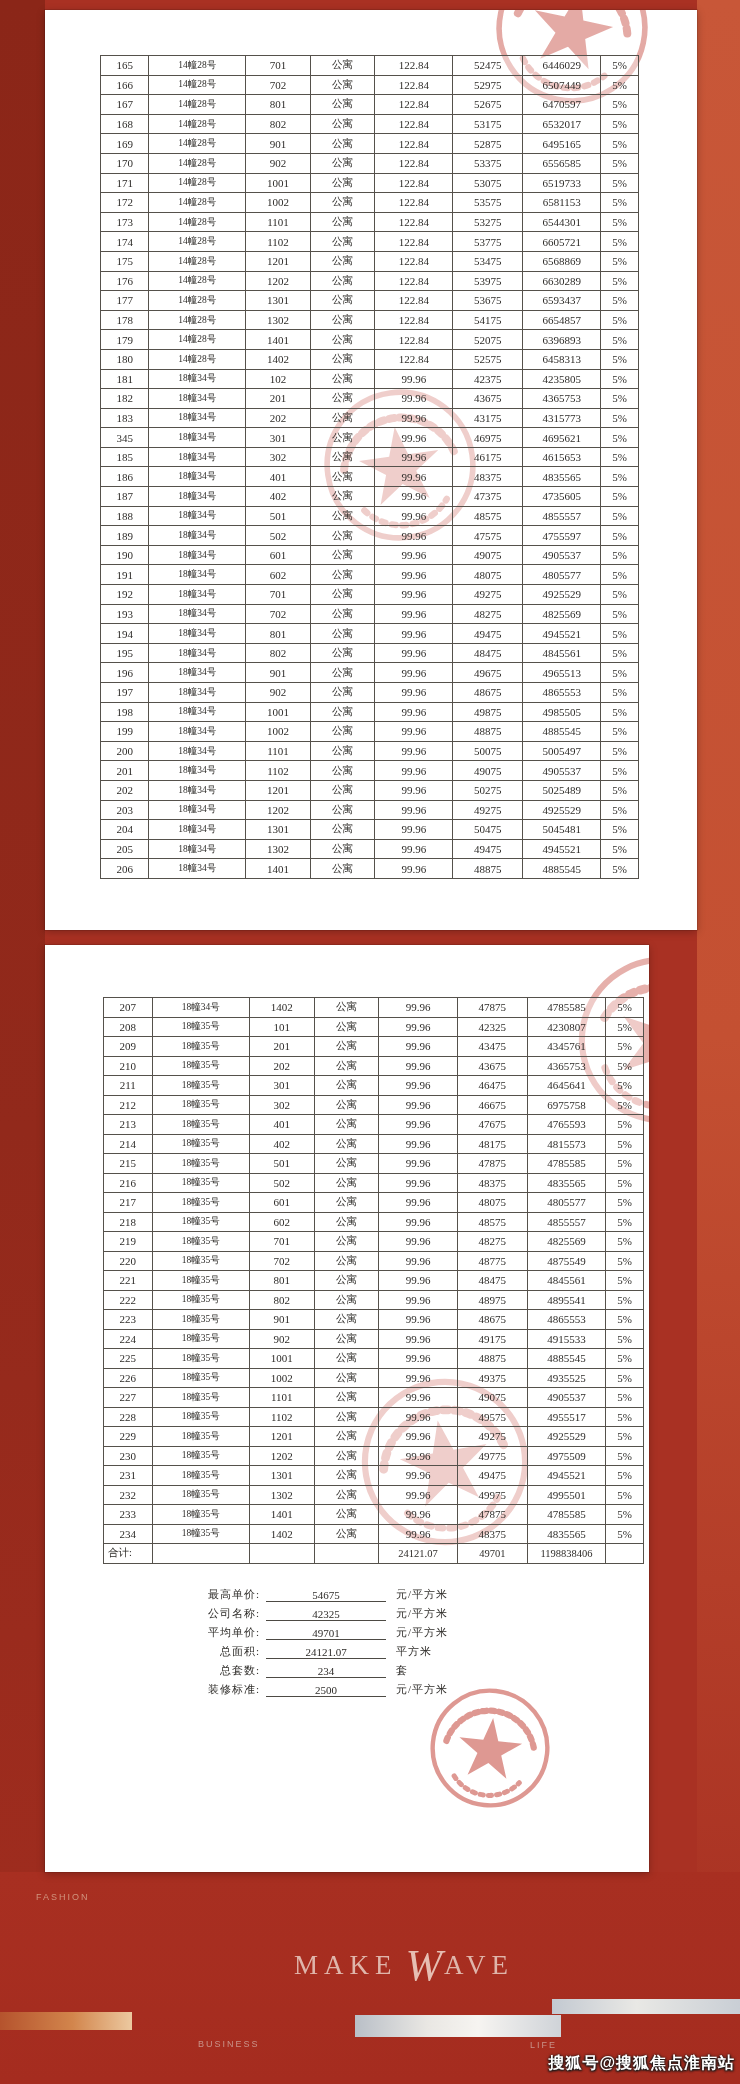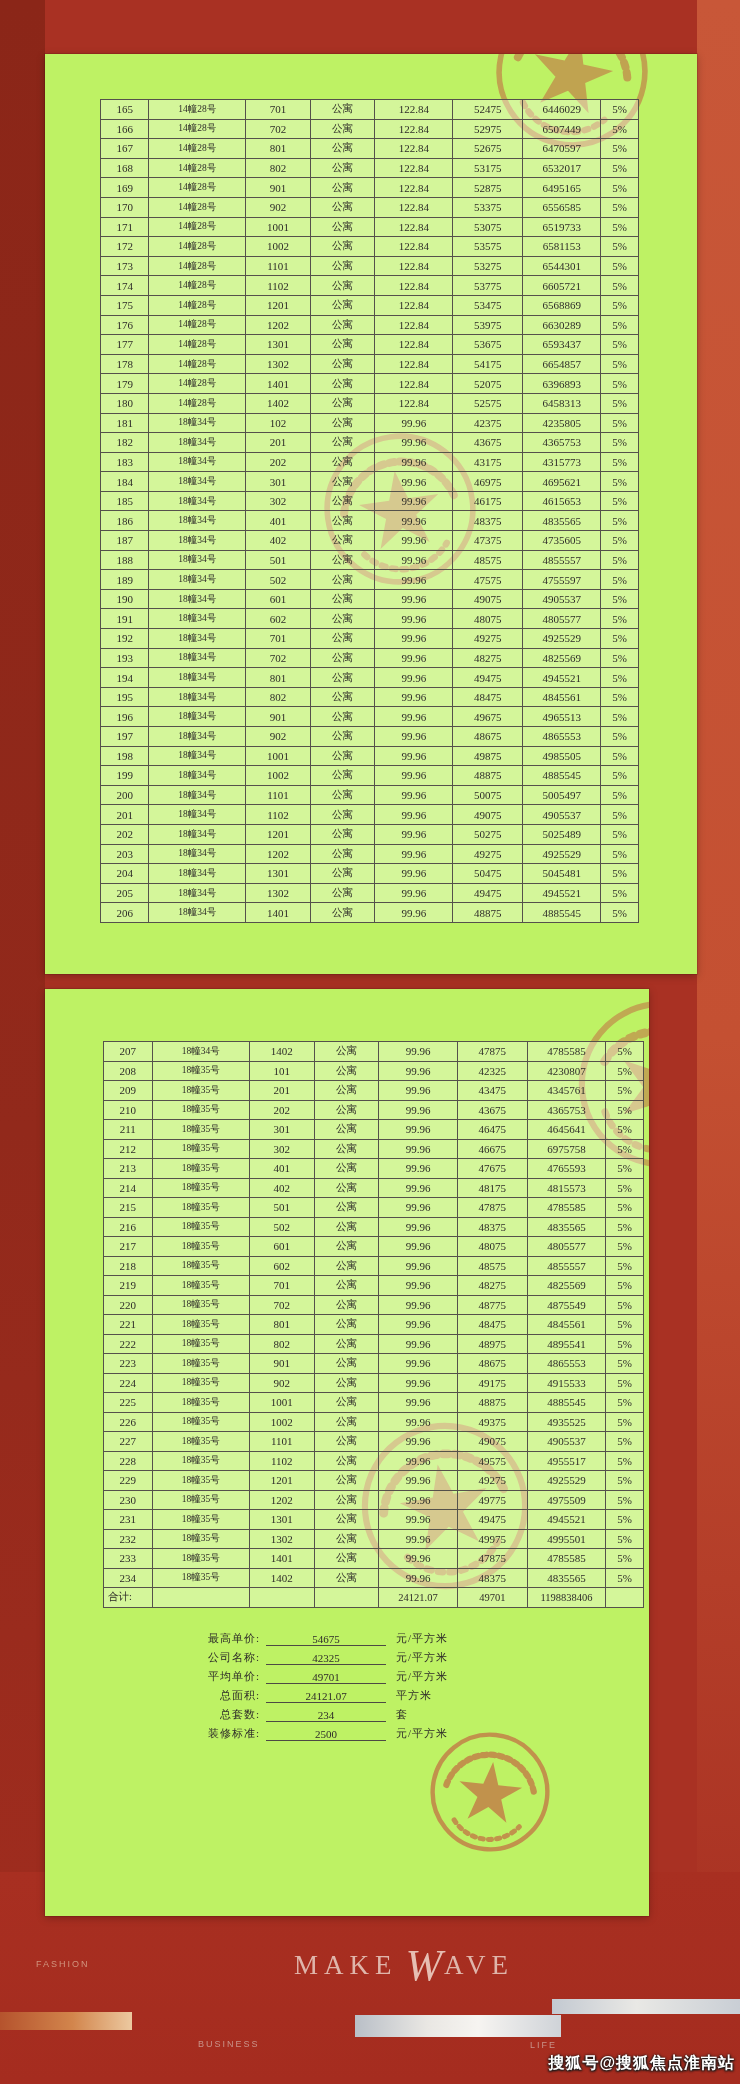--- a/index.html
+++ b/index.html
@@ -7,21 +7,21 @@
     width:740px;height:2084px;position:relative;overflow:hidden;
     background:#a93123;
     font-family:"Liberation Serif","DejaVu Serif",serif;
   }
   
   .strip-left{position:absolute;left:0;top:0;width:45px;height:1884px;background:linear-gradient(180deg,#8b2618 0%,#92291b 60%,#9e2c1e 100%);}
   .strip-right{position:absolute;left:697px;top:0;width:43px;height:1884px;background:linear-gradient(180deg,#c85738 0%,#c45032 55%,#ab3424 100%);}
   .bottom-red{position:absolute;left:0;top:1872px;width:740px;height:212px;background:linear-gradient(180deg,#a82f21,#a52c1f);}
 
   
-  .page{position:absolute;background:#bef264;overflow:hidden;box-shadow:0 0 0 1px rgba(0,0,0,.10),0 2px 8px rgba(0,0,0,.25);margin-top:44px;}
+  .page{position:absolute;background:#ffffff;overflow:hidden;box-shadow:0 0 0 1px rgba(0,0,0,.10),0 2px 8px rgba(0,0,0,.25);}
   #page1{left:45px;top:10px;width:652px;height:920px;}
   #page2{left:45px;top:945px;width:604px;height:927px;}
 
   
   .ptable{position:absolute;border-top:1px solid #55514b;border-left:1px solid #55514b;background:rgba(255,255,255,.35);}
   #table1{left:55px;top:45px;width:538px;}
   #table2{left:58px;top:52px;width:540px;}
   .trow{display:grid;grid-template-columns:9% 18% 12% 12% 14.5% 13% 14.5% 7%;}
   #table1 .trow{height:19.6px;}
   #table2 .trow{height:19.5px;}
@@ -59,21 +59,21 @@
 
   
   .dark-mark{position:absolute;left:605px;top:2px;width:45px;height:9px;
     background:linear-gradient(90deg,#24282a 0%,#24282a 58%,rgba(36,40,42,0) 58%,rgba(36,40,42,0) 66%,#3c4143 66%,#3c4143 84%,rgba(36,40,42,0) 84%);}
 
   
   .makewave{position:absolute;left:0;top:1950px;width:740px;text-align:center;color:#dfb5aa;padding-left:34px;}
   .mw-inner{display:inline-flex;align-items:flex-end;letter-spacing:6px;font-size:27px;}
   .mw-w{font-size:44px;font-style:italic;font-weight:400;line-height:30px;margin:0 -4px 0 8px;color:#e6beb2;}
   .mini-label{position:absolute;font-family:"Liberation Sans","DejaVu Sans",sans-serif;font-size:9px;letter-spacing:2px;color:#d8a58e;opacity:.85;}
-  #lbl-fashion{left:36px;top:1959px;text-align:center;}
+  #lbl-fashion{left:36px;top:1892px;text-align:center;}
   #lbl-business{left:198px;top:2039px;color:#cfa59c;}
   #lbl-life{left:530px;top:2040px;color:#cfa59c;}
   .bar{position:absolute;}
   #bar-left{left:0;top:2012px;width:132px;height:18px;background:linear-gradient(90deg,#b5532d 0%,#d2854c 55%,#ecc9a0 100%);}
   #bar-center{left:355px;top:2015px;width:206px;height:22px;background:linear-gradient(90deg,#b9bfc7 0%,#e9e7e3 35%,#f6f4f1 60%,#cfd3d8 100%);}
   #bar-right{left:552px;top:1999px;width:188px;height:15px;background:linear-gradient(90deg,#c3c9d1 0%,#e9e8e5 45%,#c9ced5 100%);}
 
   
   .watermark{position:absolute;right:5px;top:2053px;
     font-family:"Liberation Sans","DejaVu Sans",sans-serif;font-size:16px;font-weight:bold;color:#fff;
@@ -287,21 +287,21 @@
         <div class="tcell c0">183</div>
         <div class="tcell c1">18幢34号</div>
         <div class="tcell c2">202</div>
         <div class="tcell c3">公寓</div>
         <div class="tcell c4">99.96</div>
         <div class="tcell c5">43175</div>
         <div class="tcell c6">4315773</div>
         <div class="tcell c7">5%</div>
       </div>
       <div class="trow">
-        <div class="tcell c0">184</div>
+        <div class="tcell c0">345</div>
         <div class="tcell c1">18幢34号</div>
         <div class="tcell c2">301</div>
         <div class="tcell c3">公寓</div>
         <div class="tcell c4">99.96</div>
         <div class="tcell c5">46975</div>
         <div class="tcell c6">4695621</div>
         <div class="tcell c7">5%</div>
       </div>
       <div class="trow">
         <div class="tcell c0">185</div>

